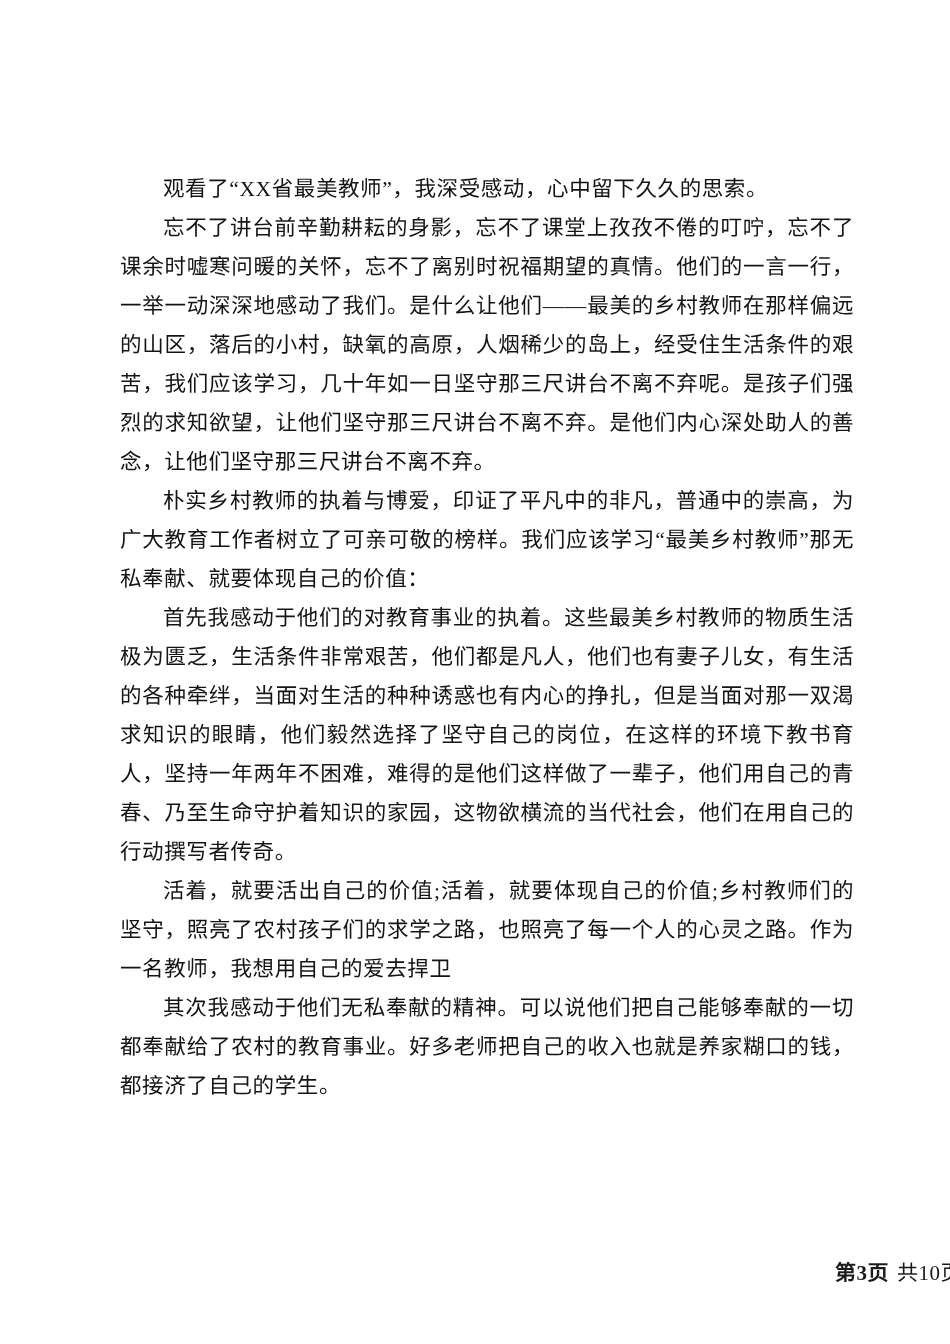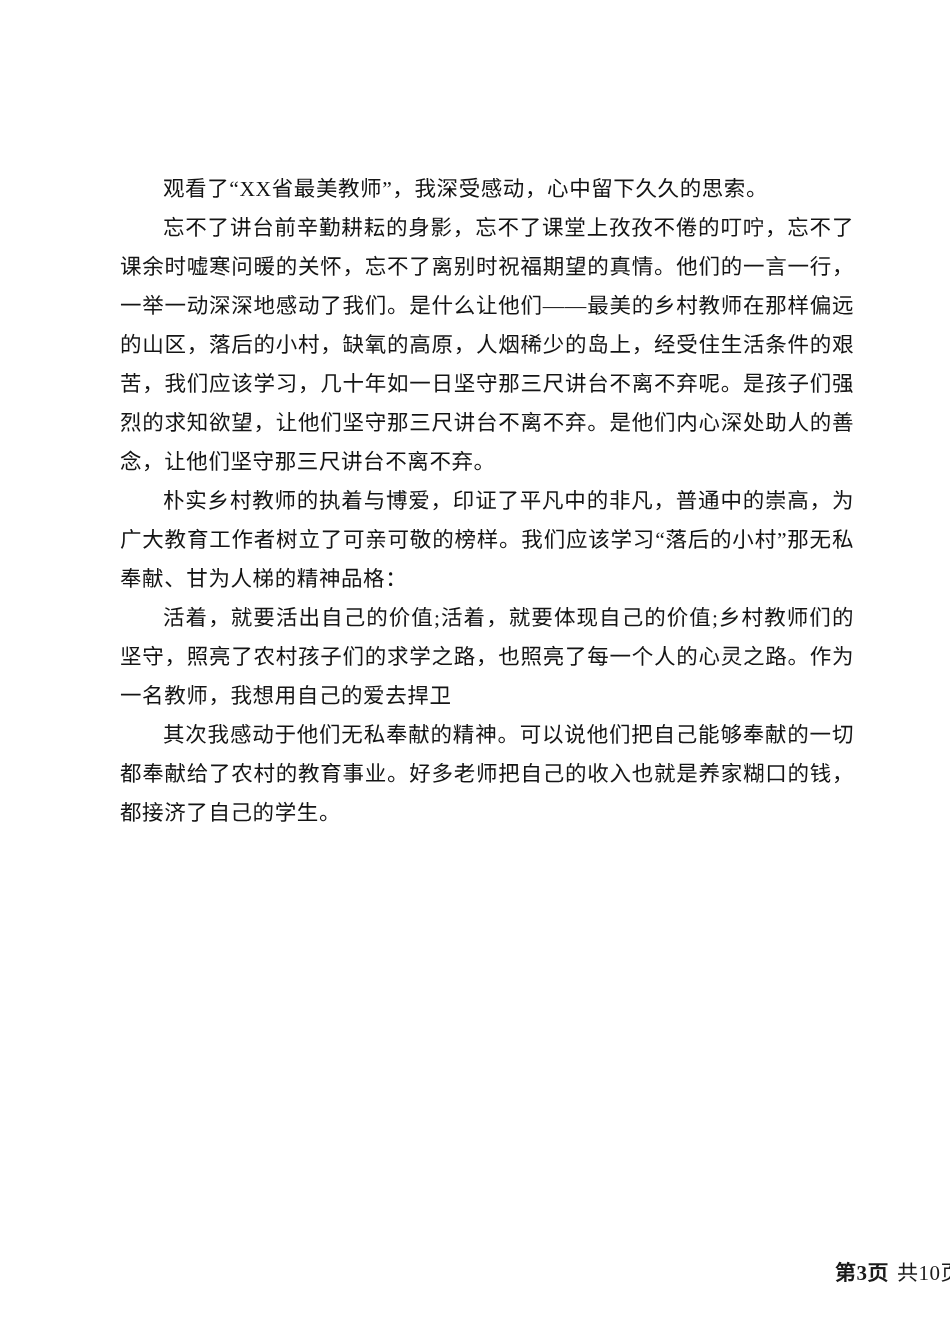--- a/index.html
+++ b/index.html
@@ -57,20 +57,21 @@
     width: 8px;
   }
 </style>
 </head>
 <body>
 
 <div class="page">
   <div class="doc-body">
     <p>观看了“XX省最美教师”，我深受感动，心中留下久久的思索。</p>
     <p>忘不了讲台前辛勤耕耘的身影，忘不了课堂上孜孜不倦的叮咛，忘不了课余时嘘寒问暖的关怀，忘不了离别时祝福期望的真情。他们的一言一行，一举一动深深地感动了我们。是什么让他们——最美的乡村教师在那样偏远的山区，落后的小村，缺氧的高原，人烟稀少的岛上，经受住生活条件的艰苦，我们应该学习，几十年如一日坚守那三尺讲台不离不弃呢。是孩子们强烈的求知欲望，让他们坚守那三尺讲台不离不弃。是他们内心深处助人的善念，让他们坚守那三尺讲台不离不弃。</p>
-    <p>朴实乡村教师的执着与博爱，印证了平凡中的非凡，普通中的崇高，为广大教育工作者树立了可亲可敬的榜样。我们应该学习“落后的小村”那无私奉献、甘为人梯的精神品格：</p>
+    <p>朴实乡村教师的执着与博爱，印证了平凡中的非凡，普通中的崇高，为广大教育工作者树立了可亲可敬的榜样。我们应该学习“最美乡村教师”那无私奉献、就要体现自己的价值：</p>
+    <p>首先我感动于他们的对教育事业的执着。这些最美乡村教师的物质生活极为匮乏，生活条件非常艰苦，他们都是凡人，他们也有妻子儿女，有生活的各种牵绊，当面对生活的种种诱惑也有内心的挣扎，但是当面对那一双渴求知识的眼睛，他们毅然选择了坚守自己的岗位，在这样的环境下教书育人，坚持一年两年不困难，难得的是他们这样做了一辈子，他们用自己的青春、乃至生命守护着知识的家园，这物欲横流的当代社会，他们在用自己的行动撰写者传奇。</p>
     <p>活着，就要活出自己的价值;活着，就要体现自己的价值;乡村教师们的坚守，照亮了农村孩子们的求学之路，也照亮了每一个人的心灵之路。作为一名教师，我想用自己的爱去捍卫</p>
     <p>其次我感动于他们无私奉献的精神。可以说他们把自己能够奉献的一切都奉献给了农村的教育事业。好多老师把自己的收入也就是养家糊口的钱，都接济了自己的学生。</p>
   </div>
   <div class="footer">
     <span class="page-num">第3页</span><span class="sep"></span><span>共10页</span>
   </div>
 </div>
 
 </body></html>

